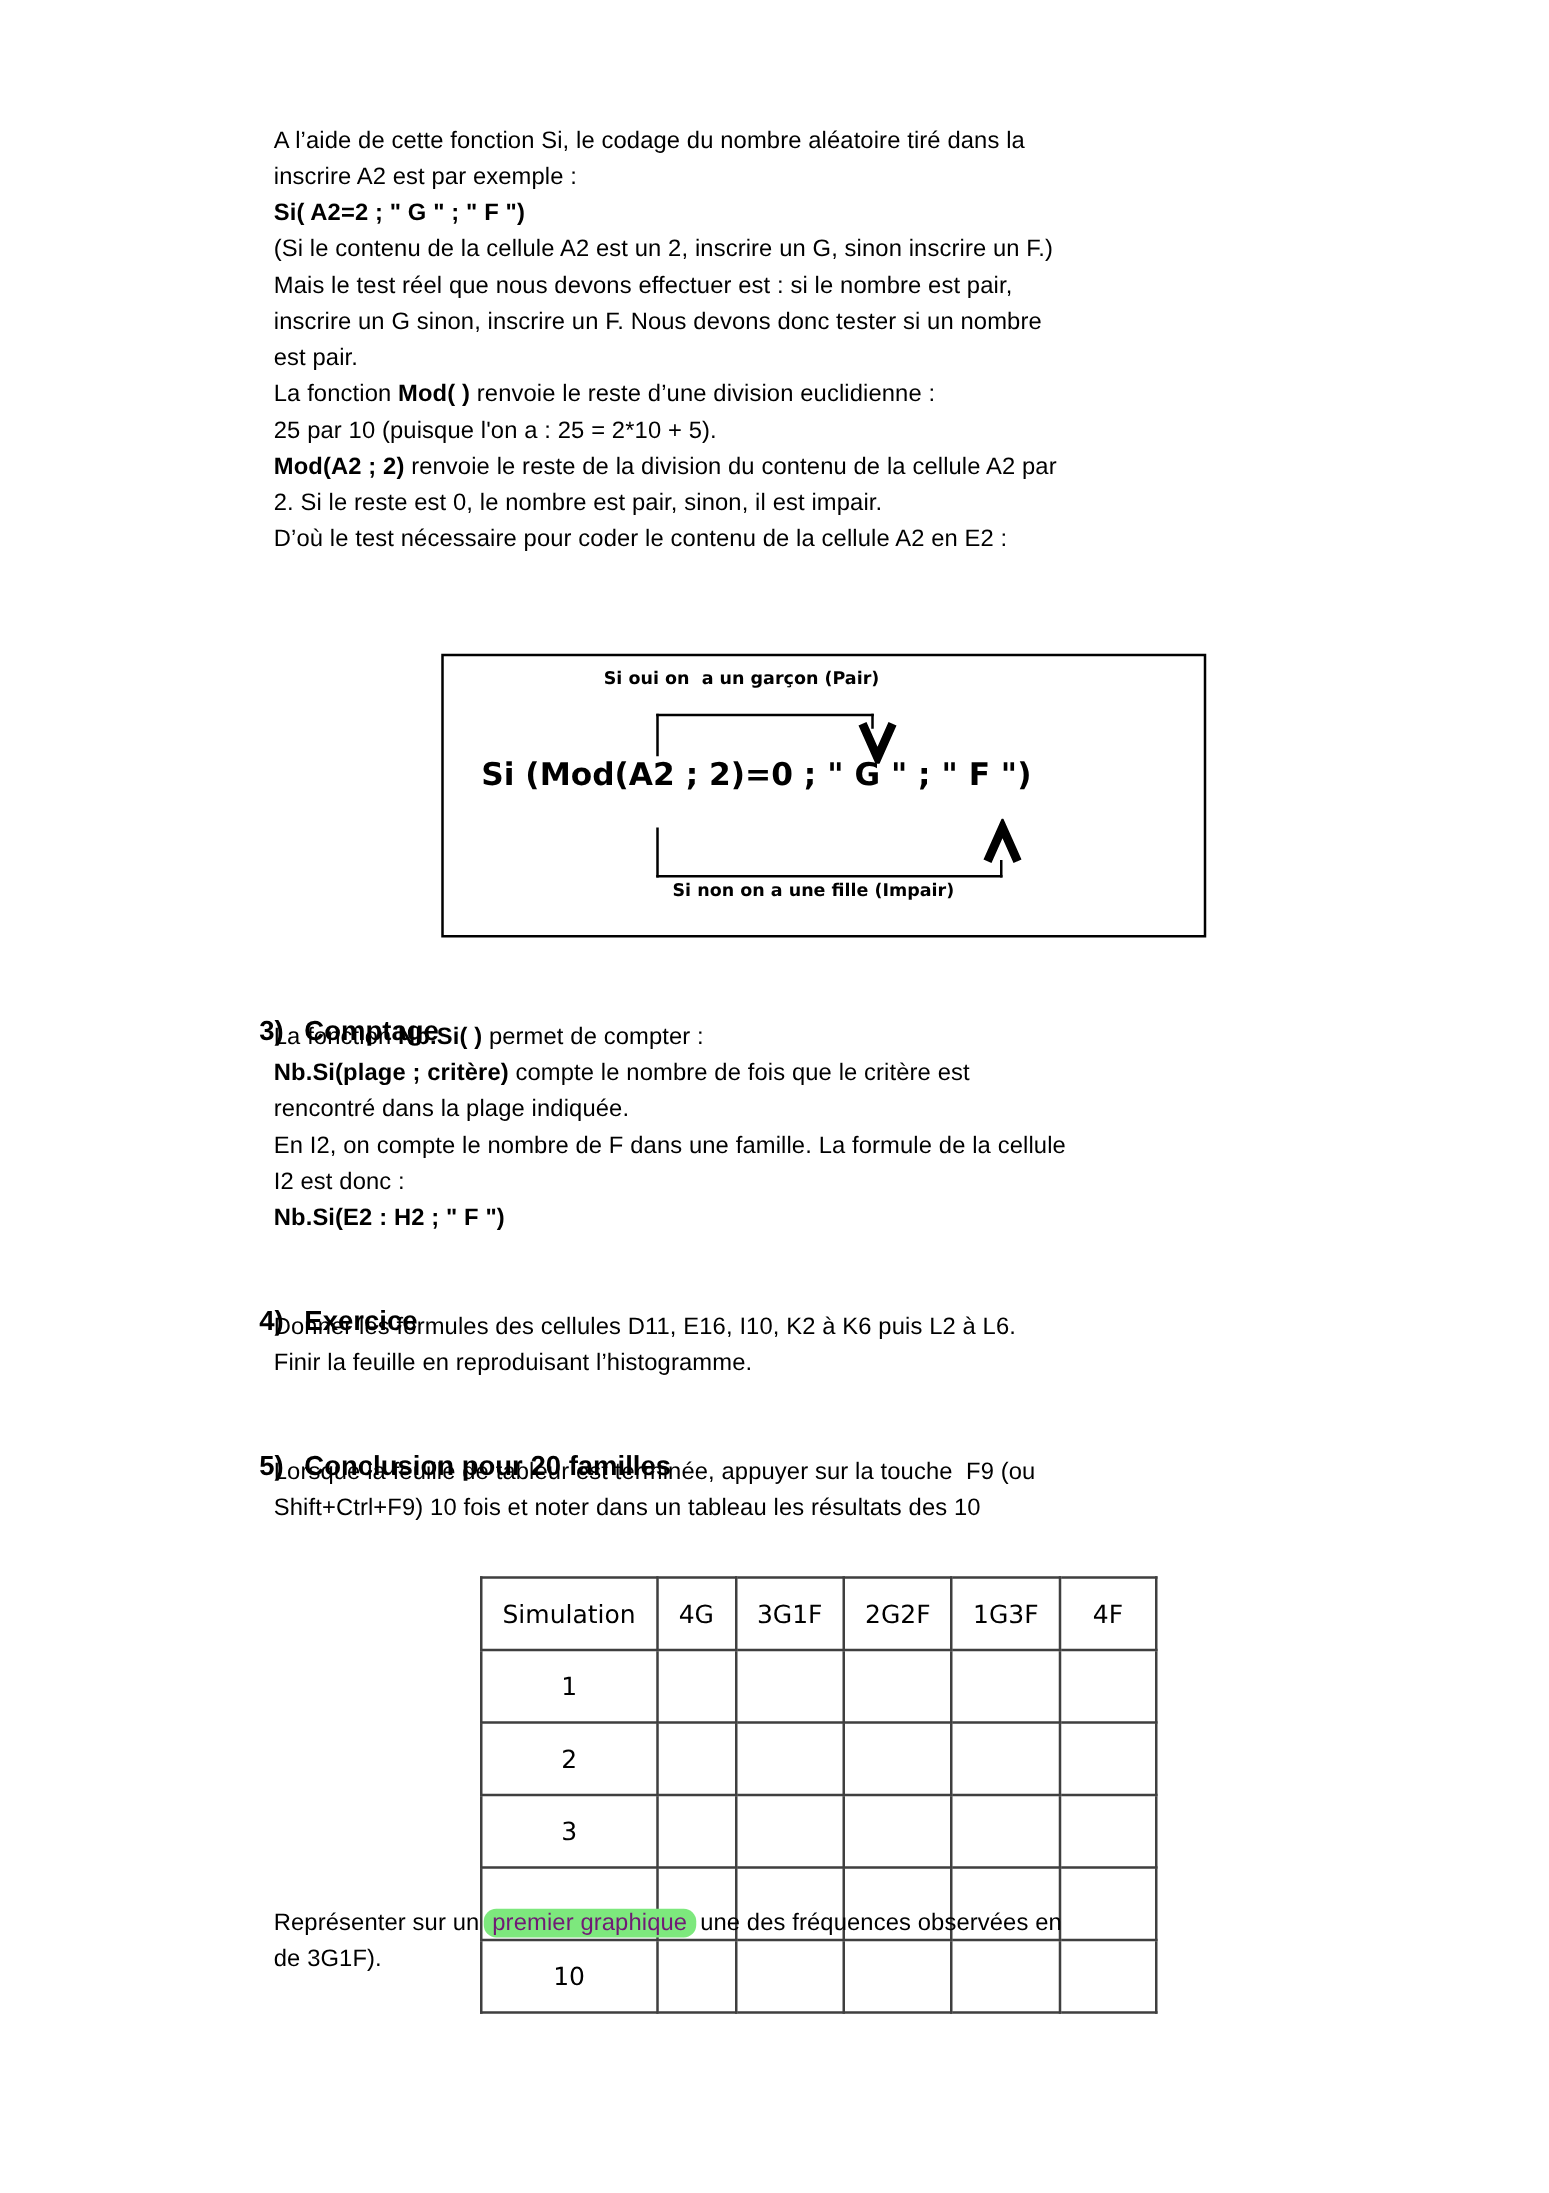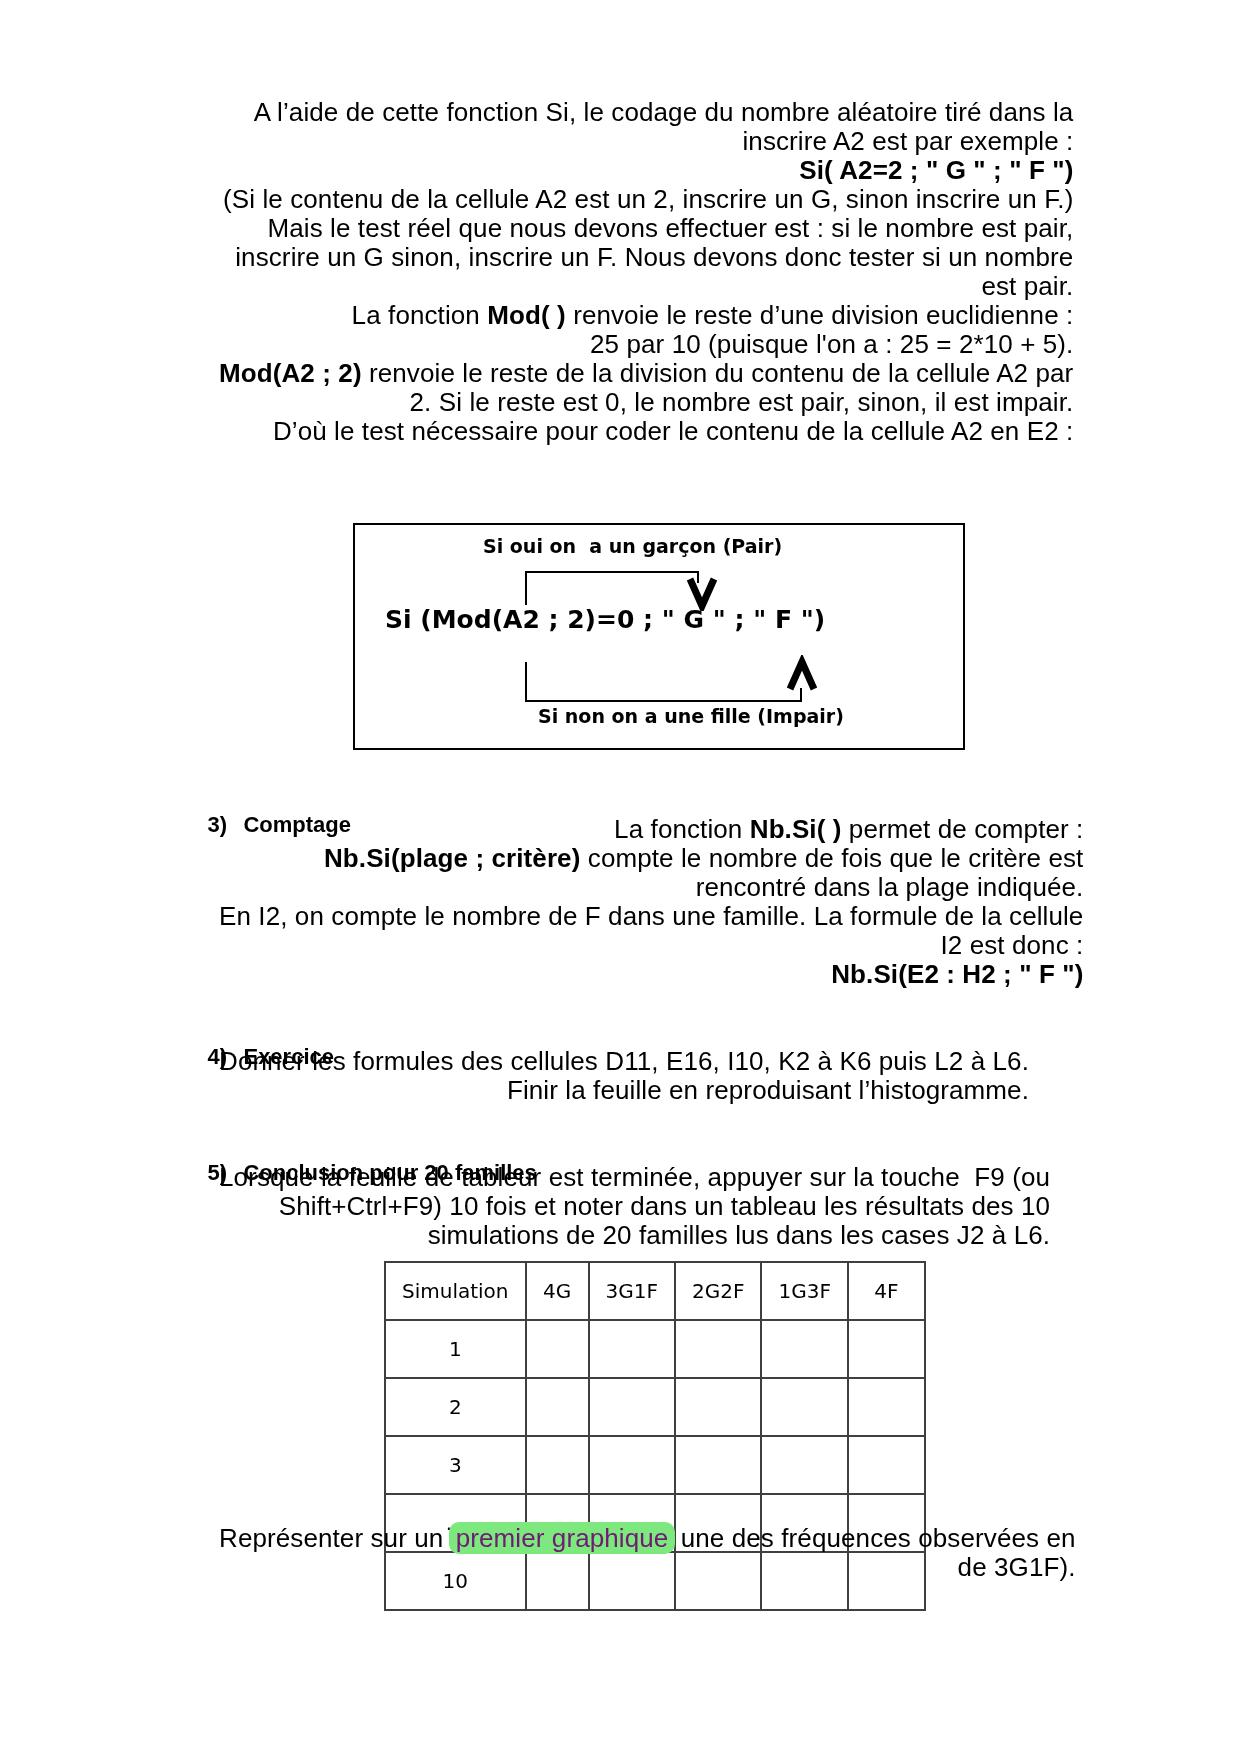--- a/index.html
+++ b/index.html
@@ -1,29 +1,29 @@
 <!DOCTYPE html>
 <html><head>
 <meta charset="utf-8">
 <style>
   html,body{margin:0;padding:0;background:#e8e8e8;}
   .page{
     position:relative;width:1239px;height:1754px;background:#ffffff;
     font-family:"Liberation Sans",sans-serif;color:#000;overflow:hidden;
   }
-  .flow{position:absolute;font-size:26px;line-height:29px;letter-spacing:.1px;text-align:right;}
+  .flow{position:absolute;font-size:19px;line-height:29px;letter-spacing:.1px;}
   .flow .tl{white-space:pre;height:29px;}
   .b{font-weight:bold;}
   .hl{border-radius:10px;padding:1px 7px;margin:0 -2px;}
   .heading{position:absolute;left:183px;font-size:22px;font-weight:bold;white-space:pre;}
   .heading .num{display:inline-block;width:36px;}
   
   .diagram{position:absolute;left:353px;top:523px;width:608px;height:223px;border:2px solid #000;}
   .dline{position:absolute;background:#000;}
-  .dlabel{position:absolute;font-family:"DejaVu Sans",sans-serif;font-weight:bold;font-size:19px;white-space:pre;}
+  .dlabel{position:absolute;font-family:"DejaVu Sans",sans-serif;font-weight:bold;font-size:14px;white-space:pre;}
   .dlabel.top{left:128px;top:10px;}
   .dlabel.bottom{left:183px;top:180px;}
   .formula{position:absolute;left:30px;top:80px;font-family:"DejaVu Sans",sans-serif;
     font-weight:bold;font-size:25px;white-space:pre;}
   .arrow{position:absolute;}
   
   .simtable{position:absolute;left:384px;top:1261px;border-collapse:collapse;
     font-family:"DejaVu Sans",sans-serif;font-size:20px;}
   .simtable th,.simtable td{border:2px solid #3f3f3f;text-align:center;font-weight:normal;padding:16px;}
   .simtable thead tr{height:42px;}
@@ -100,21 +100,20 @@
       <div class="tl"><span>Donner les formules des cellules D11, E16, I10, K2 à K6 puis L2 à L6.</span></div>
       <div class="tl"><span>Finir la feuille en reproduisant l’histogramme.</span></div>
     </div>
 
   <div class="heading h-s5">
     <span class="num">5)</span><span>Conclusion pour 20 familles</span>
   </div>
   <div class="flow s5-body">
       <div class="tl"><span>Lorsque la feuille de tableur est terminée, appuyer sur la touche  F9 (ou</span></div>
       <div class="tl"><span>Shift+Ctrl+F9) 10 fois et noter dans un tableau les résultats des 10</span></div>
-      <div class="tl"><span>simulations de 20 familles lus dans les cases J2 à L6.</span></div>
     </div>
 
   <table class="simtable">
     <colgroup>
       <col style="width:136px">
         <col style="width:63px">
         <col style="width:77px">
       <col style="width:75px">
         <col style="width:76px">
         <col style="width:77px">

